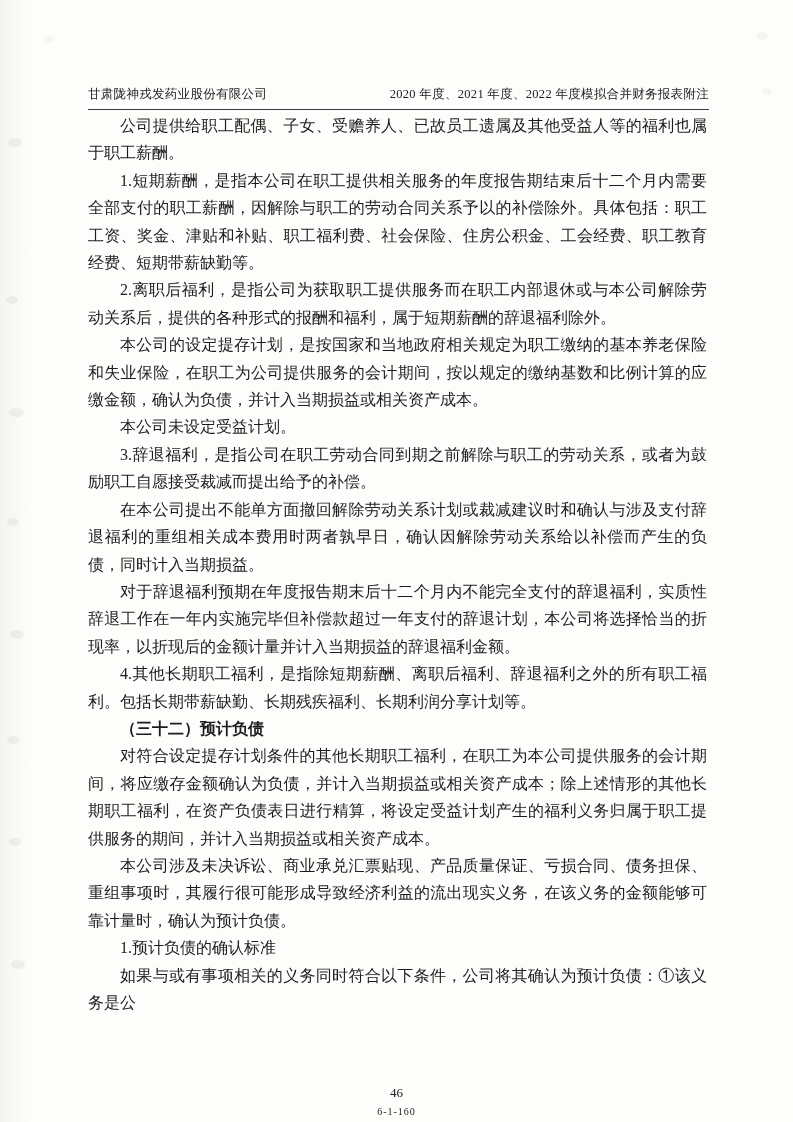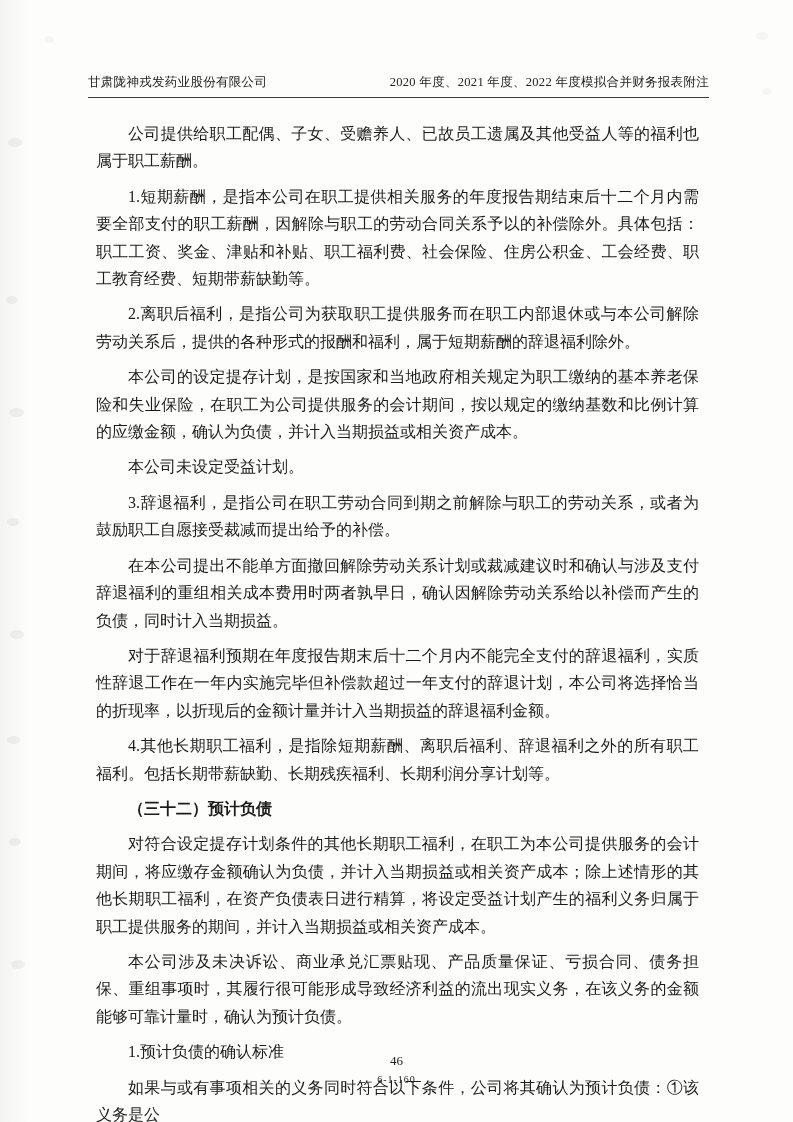--- a/index.html
+++ b/index.html
@@ -52,48 +52,48 @@
     top: 74px;
     display: flex;
     justify-content: space-between;
     align-items: flex-end;
     font-size: 12.5px;
     letter-spacing: 0.3px;
     color: #222;
     border-bottom: 1.5px solid #3a3a3a;
     padding-bottom: 6px;
   }
-  .header .right { text-align: left; }
+  .header .right { text-align: left; margin-top: 12px; }
 
   .doc-body {
     position: absolute;
     left: 88px;
     right: 86px;
     top: 112px;
     font-size: 16px;
     line-height: 27.4px;
     text-align: justify;
   }
   .doc-body p.para {
-    margin: 8px;
+    margin: 0;
     text-indent: 2em;
   }
   .doc-body p.heading {
     font-weight: bold;
   }
 
   .footer {
     position: absolute;
     left: 0;
     right: 0;
     top: 1052px;
     text-align: center;
     color: #222;
   }
-  .footer .page-num { font-size: 13px; line-height: 18px; }
+  .footer .page-num { font-size: 13px; line-height: 18px; margin-top: 32px; }
   .footer .doc-code { font-size: 10px; line-height: 20px; letter-spacing: 1px; }
 </style>
 </head>
 <body>
 
 <div class="page">
 
   <div class="artifacts">
     <div class="blot"></div>
     <div class="blot"></div>

